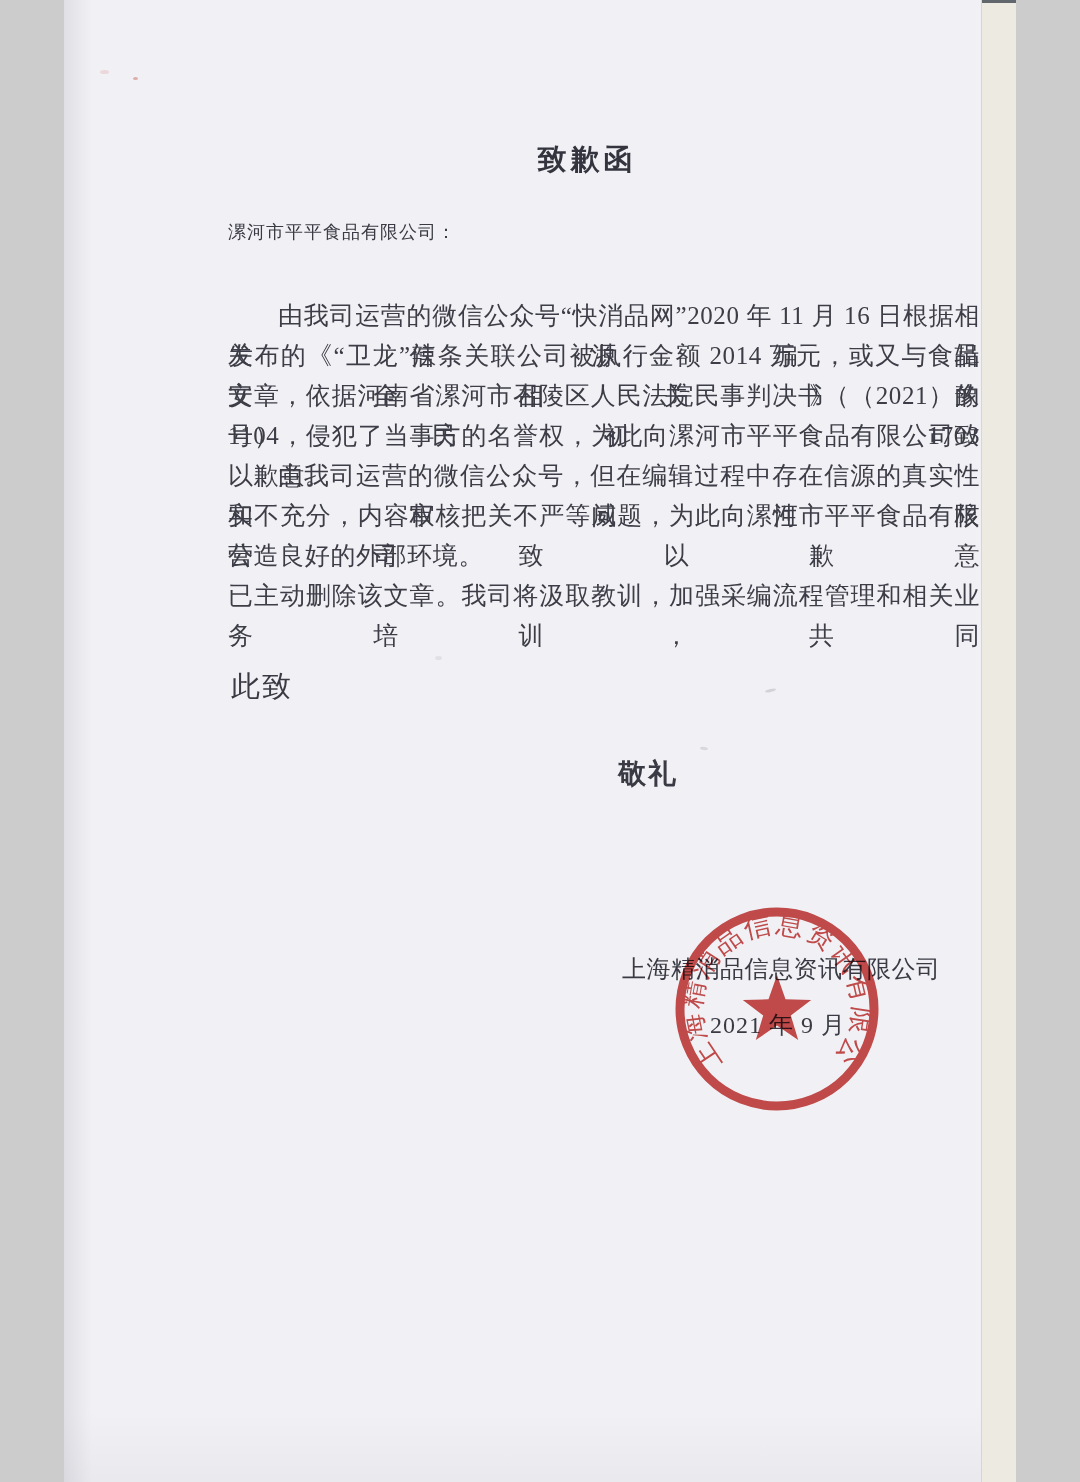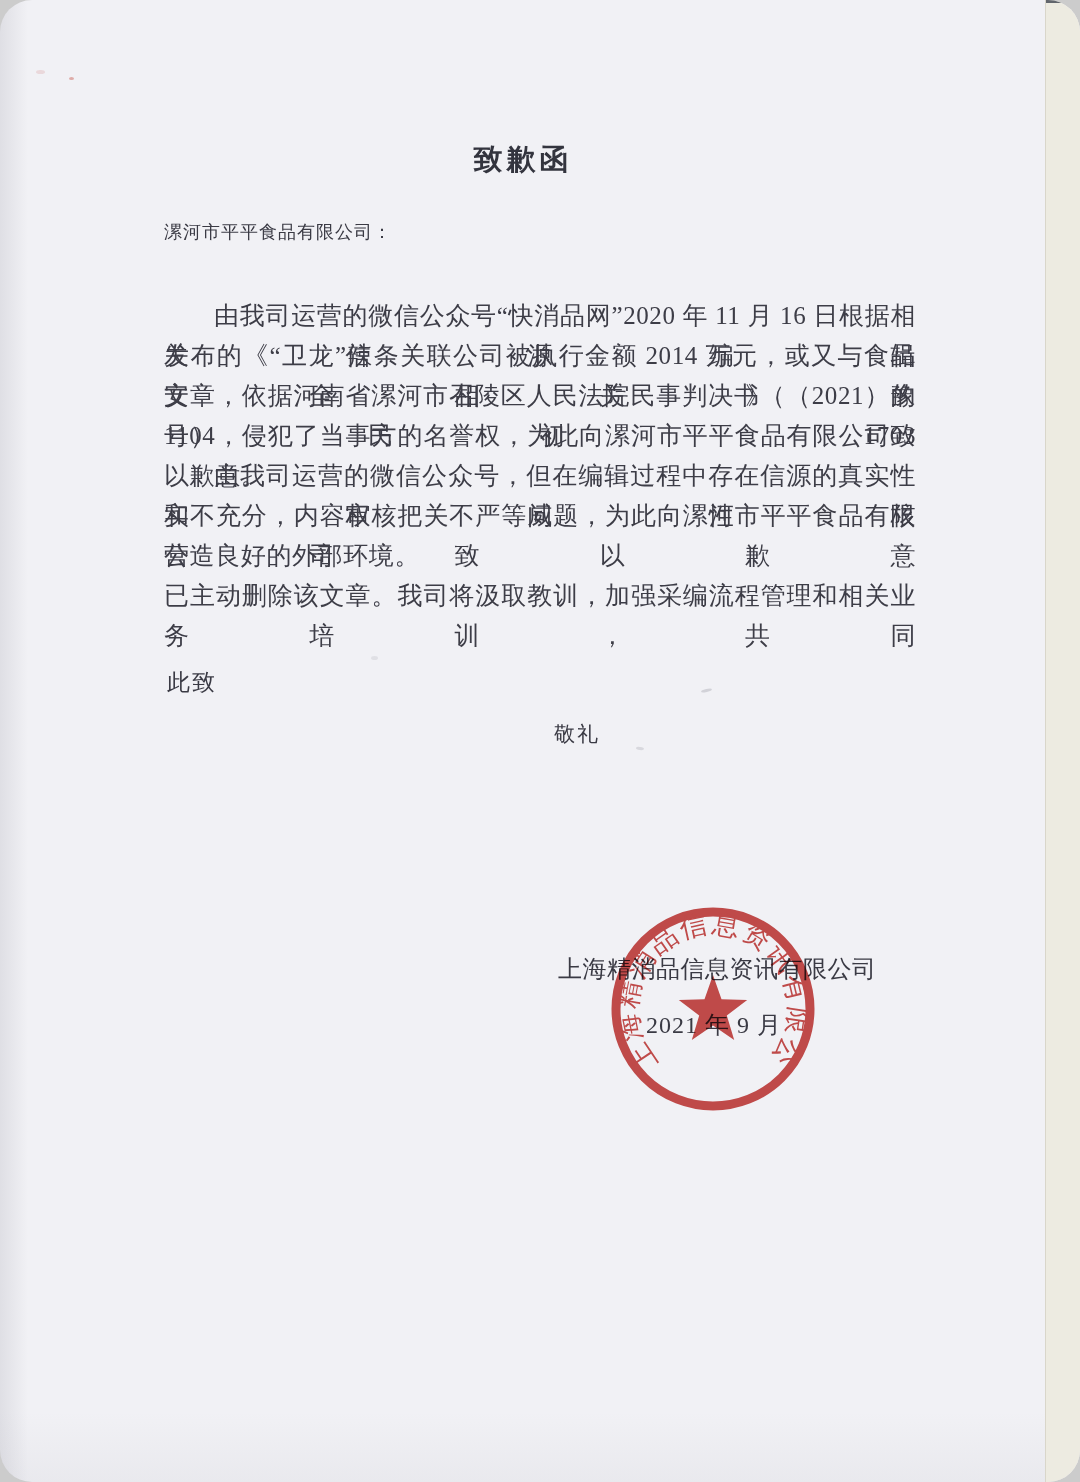--- a/index.html
+++ b/index.html
@@ -1,27 +1,26 @@
 <!DOCTYPE html>
 <html><head>
 <meta charset="utf-8">
 <style>
   html,body { margin:0; padding:0; background:#ccc; }
   .page {
     position:relative;
-    width:1080px; height:1482px;
+    width:952px; height:1482px;
     margin:0 auto;
     overflow:hidden;
     background:
       linear-gradient(90deg, rgba(150,150,162,.20), rgba(150,150,162,0) 28px),
       linear-gradient(0deg, rgba(140,140,152,.08), rgba(140,140,152,0) 70px),
       #f1f1f5;
     font-family:"Liberation Serif","DejaVu Serif",serif;
     color:#3a3a44;
-    border-radius:32px;
   }
   
   .scan-strip {
     position:absolute; top:0; right:0; width:34px; height:100%;
     background:#edebe1;
     border-left:1px solid #d9d6ca;
   }
   .scan-strip::before {
     content:""; position:absolute; top:0; left:0; right:0; height:3px;
     background:#62666d;
@@ -43,25 +42,25 @@
   .line {
     height:40px; line-height:40px;
     letter-spacing:.6px;
     text-align:justify; text-align-last:justify;
     color:#3d3d47;
   }
   .line.indent { text-indent:2em; }
   .line.para-end { text-align-last:left; }
   .salute {
     position:absolute; top:667px; left:167px;
-    font-size:23px; letter-spacing:2px;
+    font-size:29px; letter-spacing:2px;
   }
   .regards {
-    position:absolute; top:720px; left:554px;
-    font-size:21px; letter-spacing:2px;
+    position:absolute; top:755px; left:554px;
+    font-size:28px; letter-spacing:2px;font-weight:bold;
   }
   .sig-company {
     position:absolute; top:953px; left:558px;
     font-size:24px; letter-spacing:.5px;
   }
   .sig-date {
     position:absolute; top:1009px; left:646px;
     font-size:24px; letter-spacing:1px;
   }
   .seal {

